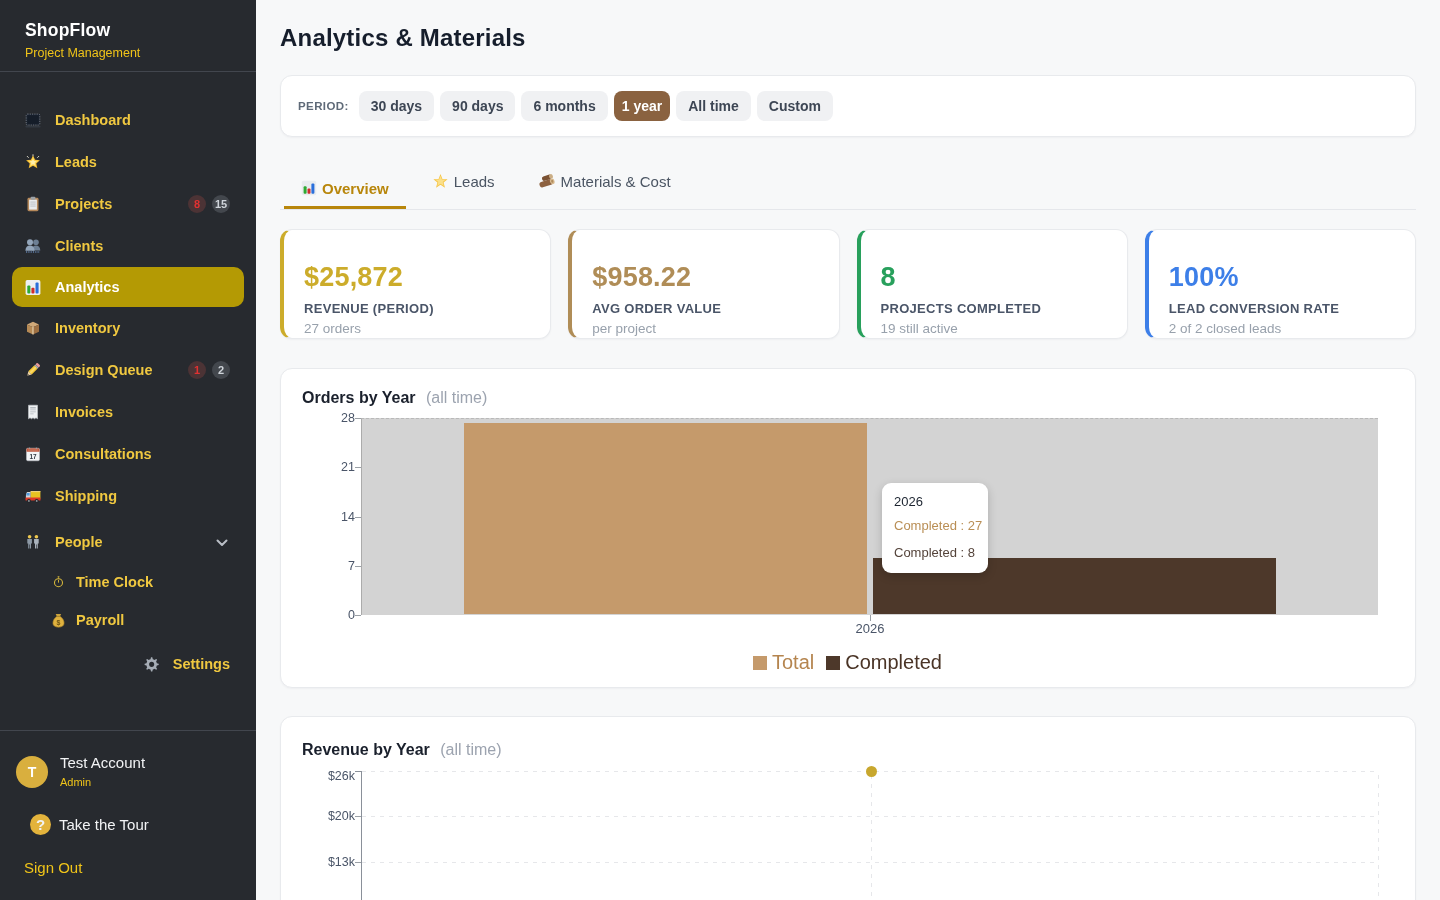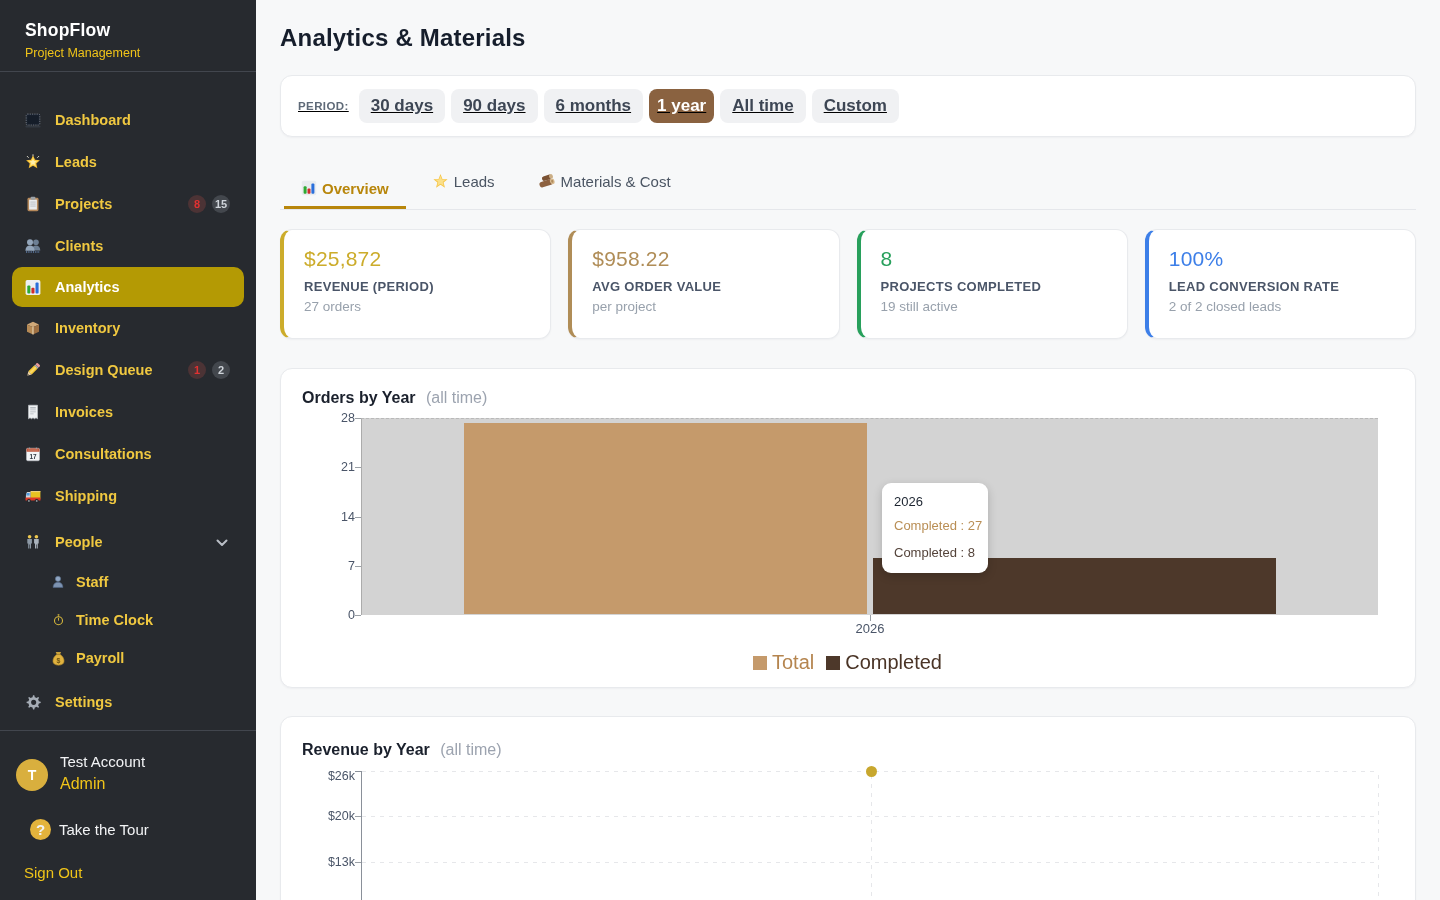--- a/index.html
+++ b/index.html
@@ -18,41 +18,41 @@
 .badges { margin-left:auto; display:flex; gap:6px; align-items:center; }
 .badge { width:18px; height:18px; border-radius:50%; font-size:11px; font-weight:700; display:flex; align-items:center; justify-content:center; }
 .badge.red { background:#4c3335; color:#e03131; }
 .badge.gray { background:#43474d; color:#cfd4da; }
 .chev { margin-left:auto; margin-right:2px; }
 .s-bottom { position:absolute; left:0; right:0; bottom:0; border-top:1px solid #42464e; padding:25px 0 0; height:170px; }
 .acct { display:flex; align-items:center; padding:0 16px; }
 .av { width:32px; height:32px; border-radius:50%; background:#d9af3e; color:#fff; font-weight:700; font-size:14px; display:flex; align-items:center; justify-content:center; }
 .acct-txt { margin-left:12px; margin-top:-3px; }
 .acct-name { color:#f2f3f5; font-size:15px; }
-.acct-role { color:#f0c419; font-size:16px; margin-top:5px; }
+.acct-role { color:#f0c419; font-size:11px; margin-top:5px; }
 .tour { display:flex; align-items:center; margin:26px 16px 0 22px; }
 .qm { width:21px; height:21px; border-radius:50%; background:#e3b33c; color:#3a3313; font-size:12px; font-weight:700; display:flex; align-items:center; justify-content:center; }
 .tour span { color:#f2f3f5; font-size:15px; margin-left:8px; }
 .signout { display:block; color:#f0c419; font-size:15px; margin:24px 0 0 24px; }
 
 .main { margin-left:256px; padding:24px; }
 h2.pagetitle { font-size:24px; font-weight:800; color:#161e2c; line-height:27px; letter-spacing:.2px; }
-.period-card { margin-top:24px; background:#fff; border:1px solid #e8eaed; border-radius:12px; height:62px; display:flex; align-items:center; padding:0 17px; box-shadow:0 1px 2px rgba(16,24,40,.04);text-decoration:underline; }
+.period-card { margin-top:24px; background:#fff; border:1px solid #e8eaed; border-radius:12px; height:62px; display:flex; align-items:center; padding:0 17px; box-shadow:0 1px 2px rgba(16,24,40,.04); }
 .period-label { font-size:11.5px; font-weight:700; color:#5f6a78; letter-spacing:.4px; margin-right:10px; }
-.pbtn { background:#f0f1f3; color:#3d4654; border:none; border-radius:8px; font-family:inherit; font-size:17px; font-weight:700; padding:7px 12px; margin-right:6px; }
+.pbtn { background:#f0f1f3; color:#3d4654; border:none; border-radius:8px; font-family:inherit; font-size:14px; font-weight:700; padding:7px 12px; margin-right:6px; }
 .pbtn.active { background:#8a6240; color:#fff; padding:7px 8px; }
 
 .tabs { margin-top:24px; border-bottom:1px solid #e5e7eb; display:flex; padding-left:4px; }
 .tab { display:flex; align-items:center; gap:5px; padding:12px 17px 19px; font-size:15px; color:#4b5563; font-weight:500; }
 .tab.active { color:#b8860b; font-weight:700; border-bottom:3px solid #b8860b; padding-bottom:3px; }
 .tab + .tab { margin-left:9px; }
 
 .stats { margin-top:19px; display:flex; gap:17px; }
 .stat { flex:1; background:#fff; border:1px solid #e8eaed; border-left-width:4px; border-radius:12px; height:110px; padding:17px 20px; box-shadow:0 1px 2px rgba(16,24,40,.04); }
-.stat .big { font-size:21px; font-weight:400; letter-spacing:.2px; }
+.stat .big { font-size:27px; font-weight:700; letter-spacing:.2px;margin-top:15px; }
 .stat .lbl { font-size:13px; font-weight:700; color:#4a5568; letter-spacing:.3px; margin-top:8px; }
 .stat .sub { font-size:13.5px; color:#98a1ac; margin-top:5px; }
 .st-gold  { border-left-color:#ccac2b; } .st-gold  .big { color:#ccac2b; }
 .st-tan   { border-left-color:#b08d57; } .st-tan   .big { color:#b08d57; }
 .st-green { border-left-color:#28a05c; } .st-green .big { color:#28a05c; }
 .st-blue  { border-left-color:#3d7fe8; } .st-blue  .big { color:#3d7fe8; }
 
 .chart-card { position:relative; margin-top:29px; background:#fff; border:1px solid #e8eaed; border-radius:12px; height:320px; box-shadow:0 1px 2px rgba(16,24,40,.04); }
 .chart-card.rev { margin-top:28px; height:220px; } .chart-card.rev .cc-title { top:24px; }
 .cc-title { position:absolute; left:21px; top:20px; font-size:16px; font-weight:700; color:#1a202c; }
@@ -178,41 +178,35 @@
           <svg width="16" height="16" viewBox="0 0 16 16">
             <circle cx="4.6" cy="2.8" r="1.8" fill="#eec84f"></circle>
             <path d="M2.3 5 L6.9 5 L6.9 9.4 L6 9.4 L6 14.6 L4.9 14.6 L4.9 10.4 L4.3 10.4 L4.3 14.6 L3.2 14.6 L3.2 9.4 L2.3 9.4 Z" fill="#8d99a6"></path>
             <circle cx="11.4" cy="2.8" r="1.8" fill="#eec84f"></circle>
             <path d="M9.1 5 L13.7 5 L13.7 9.4 L12.8 9.4 L12.8 14.6 L11.7 14.6 L11.7 10.4 L11.1 10.4 L11.1 14.6 L10 14.6 L10 9.4 L9.1 9.4 Z" fill="#aab3bd"></path>
           </svg>
         </span>People<span class="chev"><svg width="12" height="8" viewBox="0 0 12 8">
             <path d="M1.5 1.5 L6 6 L10.5 1.5" fill="none" stroke="#b9bec6" stroke-width="2" stroke-linecap="round" stroke-linejoin="round"></path>
           </svg></span></a>
     <a class="sub"><span class="ic">
-          <svg width="14" height="14" viewBox="0 0 16 16">
-            <circle cx="8" cy="4.4" r="3" fill="#8fa5c2" stroke="#5a708e" stroke-width="0.7"></circle>
-            <path d="M2.4 14.2 C2.4 10.4 4.9 8.3 8 8.3 C11.1 8.3 13.6 10.4 13.6 14.2 Z" fill="#7d93b1" stroke="#4f6584" stroke-width="0.7"></path>
-          </svg>
-        </span>Staff</a>
-    <a class="sub"><span class="ic">
           <svg width="11" height="12" viewBox="0 0 16 18">
             <rect x="6.7" y="0.4" width="2.6" height="1.6" fill="#d8b93c"></rect>
             <rect x="7.4" y="2" width="1.2" height="2" fill="#d8b93c"></rect>
             <circle cx="8" cy="10" r="6" fill="none" stroke="#d8b93c" stroke-width="1.6"></circle>
             <path d="M8 10 L8 5.8" stroke="#d8b93c" stroke-width="1.4"></path>
           </svg>
         </span>Time Clock</a>
     <a class="sub"><span class="ic">
           <svg width="13" height="15" viewBox="0 0 14 16">
             <path d="M5.2 3.6 L4 1 L9.8 1 L8.6 3.6 Z" fill="#caa23a"></path>
             <path d="M5 3.8 C2.4 5.6 1 8.2 1 10.8 C1 13.6 3.4 15.2 7 15.2 C10.6 15.2 13 13.6 13 10.8 C13 8.2 11.6 5.6 9 3.8 Z" fill="#e0b23f" stroke="#a8832a" stroke-width="0.7"></path>
             <text x="7" y="12.6" font-size="7.5" font-weight="bold" fill="#6d5414" text-anchor="middle" font-family="Liberation Sans, sans-serif">$</text>
           </svg>
         </span>Payroll</a>
-    <a style="margin-top:4px;"><span class="ic">
+    <a style="margin-top:4px;justify-content:flex-end;"><span class="ic">
           <svg width="19" height="19" viewBox="0 0 16 16">
             <path d="M8 0.8 L9.3 0.8 L9.8 2.7 A5.6 5.6 0 0 1 11.5 3.4 L13.2 2.4 L14.1 3.3 L13.1 5 A5.6 5.6 0 0 1 13.8 6.7 L15.7 7.2 L15.7 8.5 L13.8 9 A5.6 5.6 0 0 1 13.1 10.7 L14.1 12.4 L13.2 13.3 L11.5 12.3 A5.6 5.6 0 0 1 9.8 13 L9.3 14.9 L8 14.9 L7.5 13 A5.6 5.6 0 0 1 5.8 12.3 L4.1 13.3 L3.2 12.4 L4.2 10.7 A5.6 5.6 0 0 1 3.5 9 L1.6 8.5 L1.6 7.2 L3.5 6.7 A5.6 5.6 0 0 1 4.2 5 L3.2 3.3 L4.1 2.4 L5.8 3.4 A5.6 5.6 0 0 1 7.5 2.7 Z M8.65 5.3 A2.55 2.55 0 1 0 8.65 10.4 A2.55 2.55 0 1 0 8.65 5.3 Z" fill="#a6adb6" fill-rule="evenodd"></path>
           </svg>
         </span>Settings</a>
   </nav>
   <div class="s-bottom">
     <div class="acct">
       <div class="av">T</div>
       <div class="acct-txt">
         <div class="acct-name">Test Account</div>

